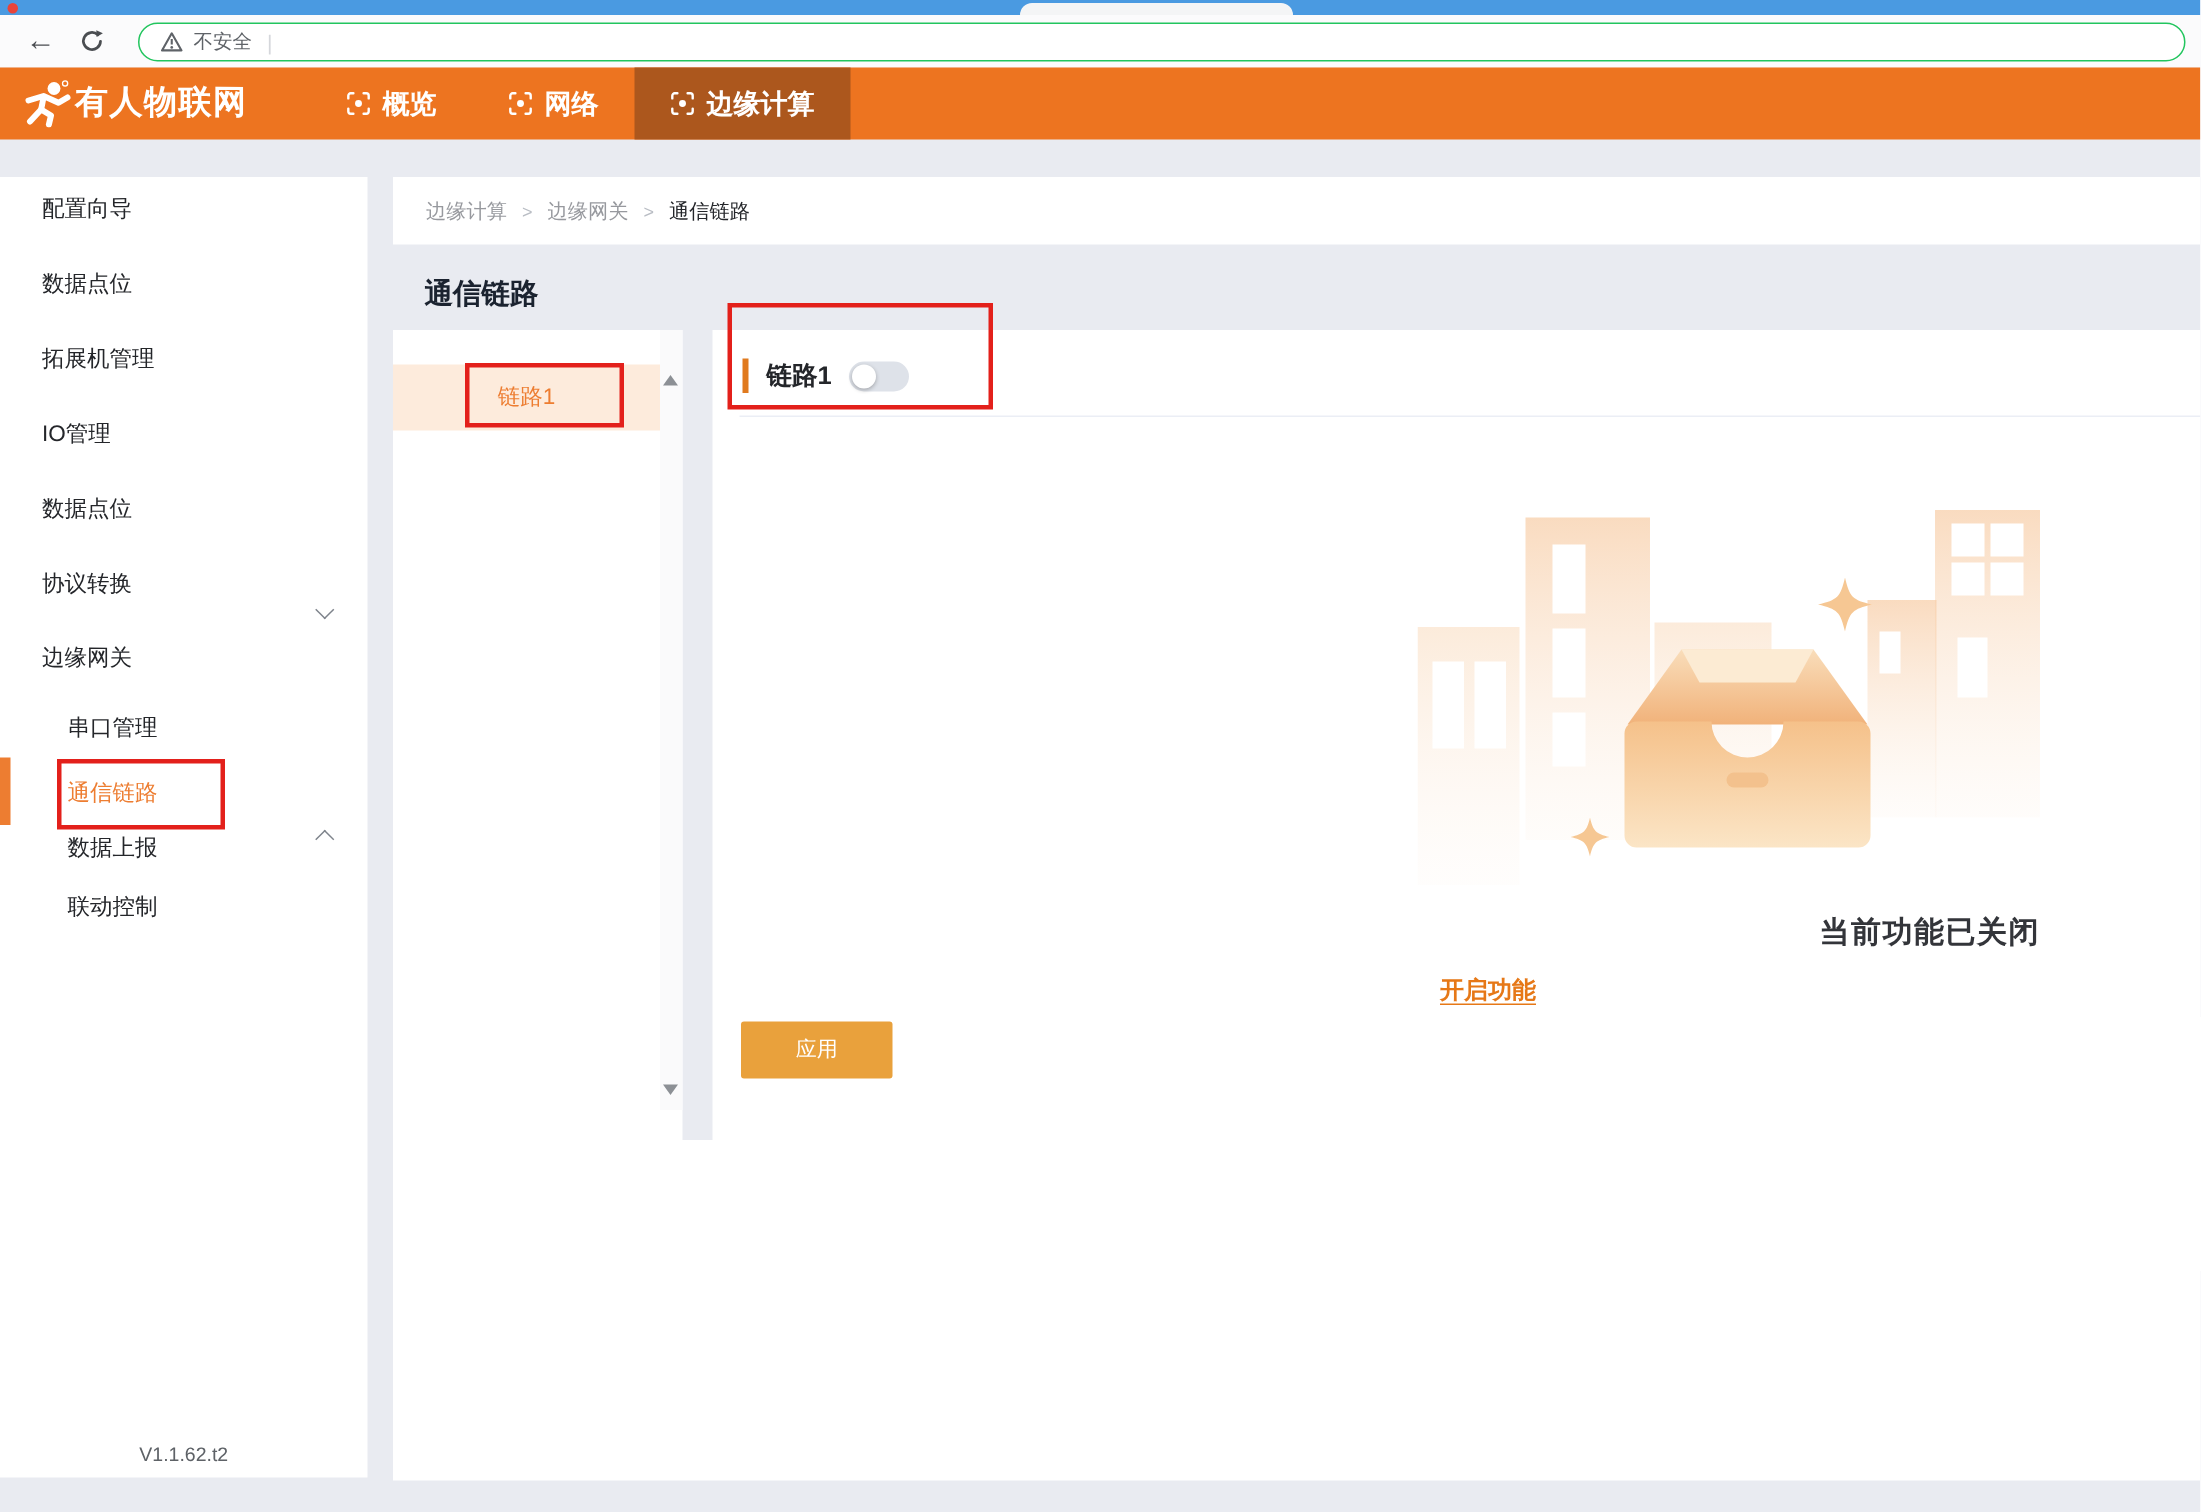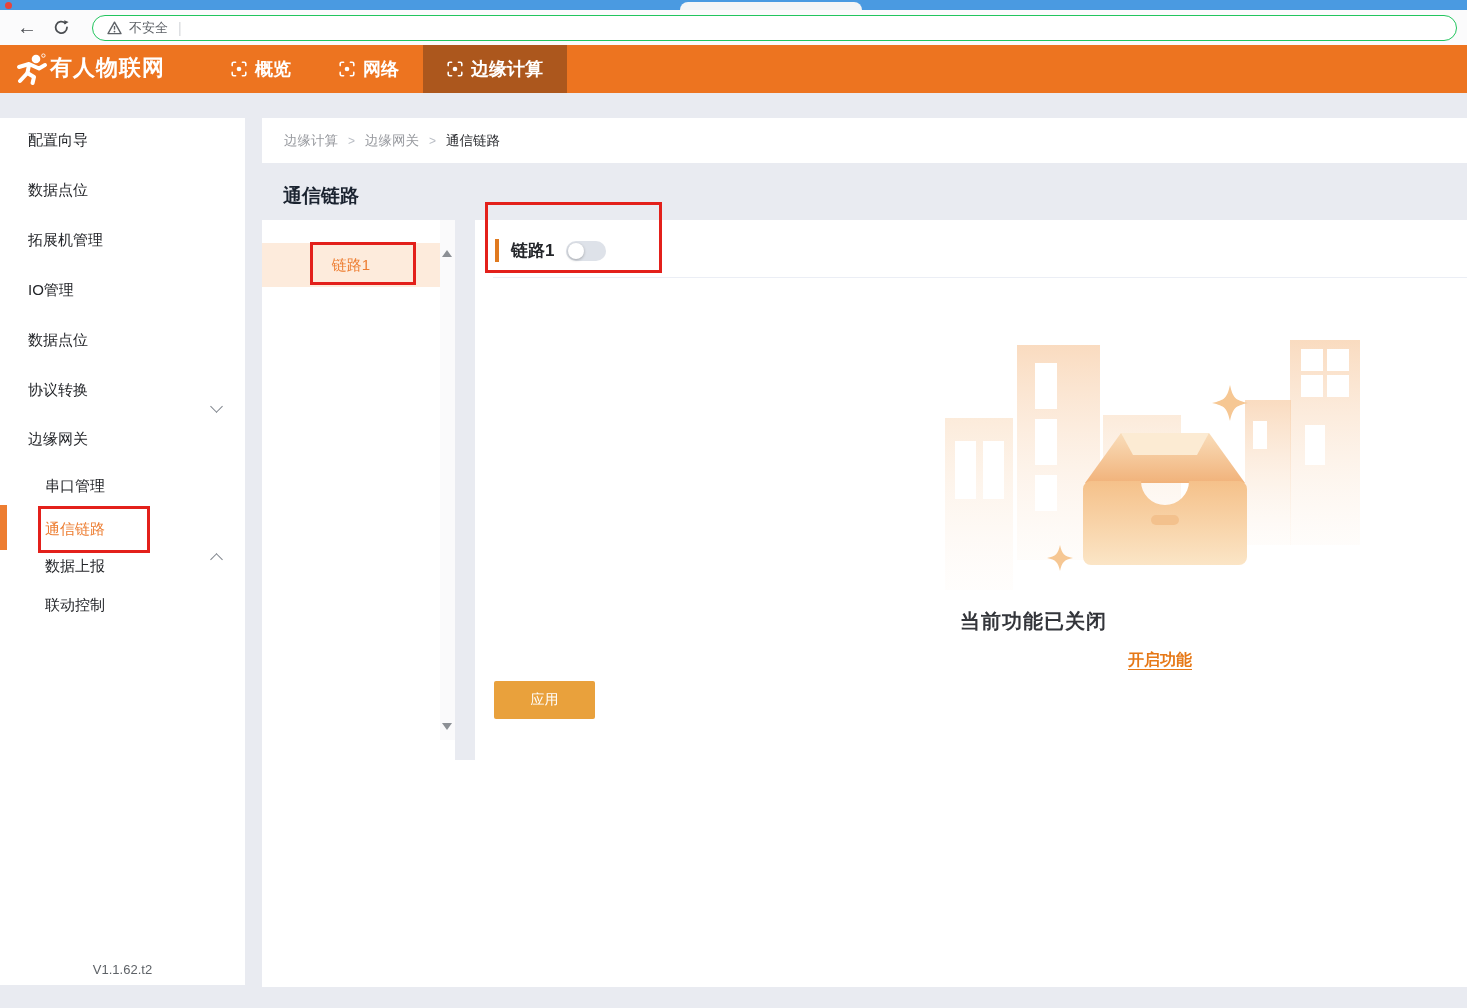--- a/index.html
+++ b/index.html
@@ -62,22 +62,22 @@
   .link-item.sel{background:#FDEBDC;color:#ED7D31}
 
   .section-head{position:absolute;left:233px;top:19px;display:flex;align-items:center;gap:12px}
   .head-bar{width:4px;height:23px;background:#E07A1F}
   .head-title{font-size:17px;font-weight:bold;color:#24262A}
   .toggle{width:40px;height:20px;border-radius:10px;background:#DEE2E9;position:relative;cursor:pointer}
   .toggle .knob{position:absolute;left:2px;top:2px;width:16px;height:16px;border-radius:50%;background:#fff;box-shadow:0 1px 3px rgba(0,0,0,.28)}
   .divider{position:absolute;left:231px;top:57px;width:974px;height:1px;background:#EBEEF5}
 
   .illus{position:absolute;left:683px;top:113px;width:420px;height:262px}
-  .empty-title{position:absolute;left:698px;top:388px;width:400px;text-align:left;font-size:20px;font-weight:bold;color:#33353A;letter-spacing:1px}
-  .empty-link{position:absolute;left:698px;top:430px;width:400px;text-align:center}
+  .empty-title{position:absolute;left:698px;top:388px;width:400px;text-align:right;font-size:20px;font-weight:bold;color:#33353A;letter-spacing:1px}
+  .empty-link{position:absolute;left:698px;top:430px;width:400px;}
   .empty-link a{font-size:16px;font-weight:bold;color:#E67817;text-decoration:underline;text-underline-offset:4px;cursor:pointer}
   .apply-btn{position:absolute;left:232px;top:461px;width:101px;height:38px;background:#E9A13C;color:#fff;
              font-size:14px;border:none;border-radius:2px;cursor:pointer;font-family:Liberation Serif, serif}
 
   
   .anno{position:absolute;border:3px solid #E3201B;pointer-events:none;z-index:40}
   .anno.a1{left:310px;top:242px;width:106px;height:43px}
   .anno.a2{left:485px;top:202px;width:177px;height:71px}
   .anno.a3{left:38px;top:506px;width:112px;height:47px}
 

